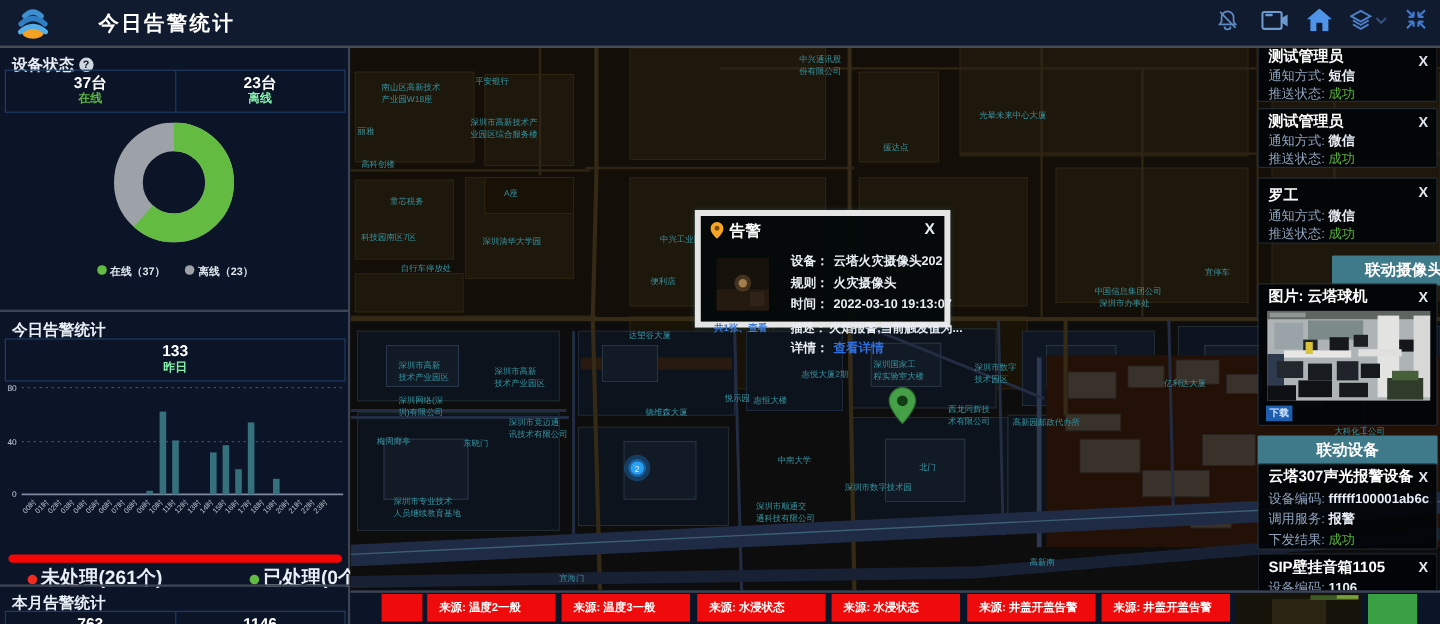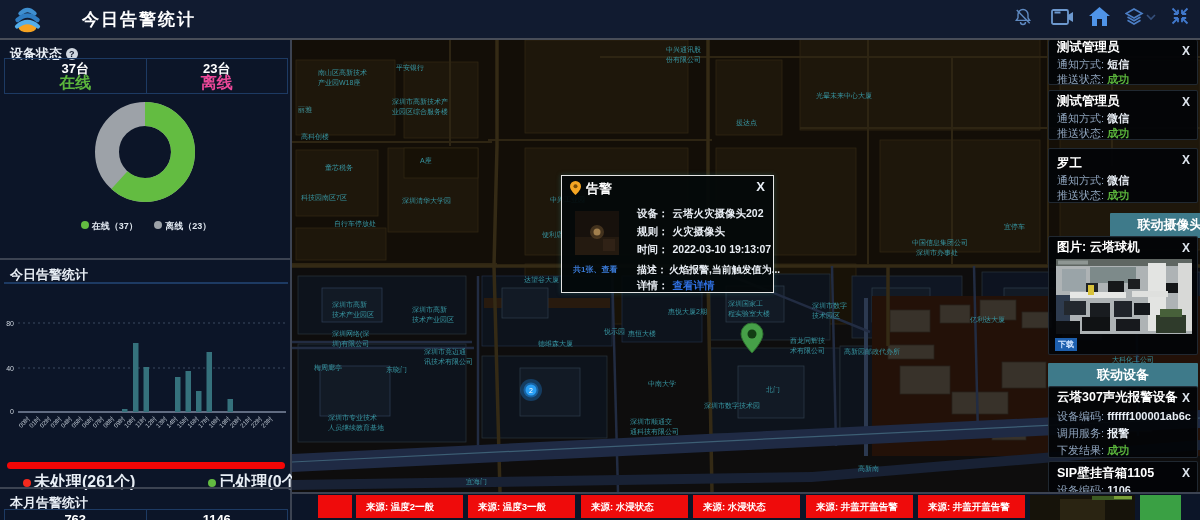--- a/index.html
+++ b/index.html
@@ -7,32 +7,32 @@
   .abs { position:absolute; }
   body { position:relative; }
   .hdr { position:absolute; left:0; top:0; width:1200px; height:40px; background:#111b30; border-bottom:2px solid #484d58; }
   .title { position:absolute; left:82px; top:8px; color:#fff; font-size:17px; font-weight:bold; letter-spacing:2px; }
   .lp { position:absolute; left:0; top:40px; width:292px; height:480px; background:#0c1528; border-right:2px solid #3c4352; }
   .sect-title { color:#e8eef5; font-size:13px; font-weight:bold; }
   .statbox { border:1px solid #1d3a63; display:flex; }
   .statbox .col { flex:1; text-align:center; padding:3px 0 4px; border-right:1px solid #1d3a63; }
   .statbox .col:last-child { border-right:none; }
   .statbox .v { color:#fff; font-size:13px; font-weight:bold; line-height:13px; }
-  .statbox .l { font-size:16px; font-weight:bold; line-height:12px; margin-top:2px; }
+  .statbox .l { font-size:10px; font-weight:bold; line-height:12px; margin-top:2px; }
   .green { color:#5bb53c; }
-  .orange { color:#ec4899; }
+  .orange { color:#86efac; }
   .white { color:#e8eef5; }
   .divider { position:absolute; left:0; width:292px; height:2px; background:#3c4352; }
   .map { position:absolute; left:292px; top:40px; width:908px; height:452px; background:#140f08; overflow:hidden; }
   .card { position:absolute; background:rgba(2,4,8,0.93); border:1px solid rgba(90,110,130,0.35); border-radius:2px; padding:2px 8px 0; color:#fff; overflow:hidden; }
   .card .x { position:absolute; right:7px; top:4px; color:#dfe6ee; font-size:12px; font-weight:bold; }
   .card .t { font-size:12.5px; font-weight:bold; line-height:15px; margin:1px 0 2px; }
   .card .row { font-size:11px; line-height:15px; margin:0; color:#8fa4bd; white-space:nowrap; }
   .card .row b { color:#e8eef5; font-weight:bold; }
-  .card .row .ok { color:#5bb53c; font-weight:bold; }
+  .card .row .ok { color:#5bb53c; font-weight:normal; }
   .tealbtn { background:#3e7a8a; color:#fff; font-size:13px; font-weight:bold; text-align:center; padding:3px 0 4px; margin-bottom:7px; border-radius:1px; }
   .bbar { position:absolute; left:292px; top:492px; width:908px; height:28px; background:#0c1528; border-top:2px solid #3c4352; }
   .rbox { position:absolute; top:495px; height:23px; background:#ef0b0b; color:#fff; font-size:9.5px; font-weight:bold; line-height:23px; padding-left:10px; }
 </style>
 </head>
 <body>
 
 <div class="hdr"></div>
 
 <svg class="abs" style="left:13px; top:3px;" width="29" height="30" viewBox="0 0 29 30">
@@ -99,20 +99,24 @@
 <div class="abs" style="left:0px; top:220px; width:292px; text-align:center; font-size:9px; color:#dfe6ee; font-weight:bold;">
   <span style="display:inline-block;width:8px;height:8px;border-radius:50%;background:#63bc41;margin-right:3px;"></span>在线（37）
   <span style="display:inline-block;width:8px;height:8px;border-radius:50%;background:#9da2a8;margin:0 3px 0 14px;"></span>离线（23）
 </div>
 
 <div class="divider" style="top:258px;"></div>
 
 <div class="abs sect-title" style="left:10px; top:266px;">今日告警统计</div>
 
 <div class="abs statbox" style="left:4px; top:282px; width:284px;">
+  <div class="col">
+      <div class="v">133</div>
+      <div class="l orange">昨日</div>
+    </div>
 </div>
 
 <svg class="abs" style="left:0px; top:315px;" width="292" height="130" viewBox="0 0 292 130">
   <text x="14" y="11" fill="#cfd6df" font-size="7" text-anchor="end">80</text>
   <text x="14" y="56" fill="#cfd6df" font-size="7" text-anchor="end">40</text>
   <text x="14" y="99" fill="#cfd6df" font-size="7" text-anchor="end">0</text>
   <line x1="18" y1="8" x2="286" y2="8" stroke="#3a4a60" stroke-width="1" stroke-dasharray="2 3"></line>
   <line x1="18" y1="53" x2="286" y2="53" stroke="#3a4a60" stroke-width="1" stroke-dasharray="2 3"></line>
   <line x1="18" y1="97" x2="286" y2="97" stroke="#7e8aa0" stroke-width="1.5"></line>
   <g fill="#35717c">
@@ -349,21 +353,21 @@
     <text x="239" y="357" fill="#fff" font-size="7" text-anchor="middle">2</text>
   </g>
 
   <g>
     <path d="M460 287 a11 11 0 0 1 11 11 c0 7.5 -11 19 -11 19 c0 0 -11 -11.5 -11 -19 a11 11 0 0 1 11 -11 z" fill="#46a048" stroke="#2c6e2e" stroke-width="1"></path>
     <circle cx="460" cy="298" r="4.5" fill="#123d14"></circle>
   </g>
 </svg>
 </div>
 
-<div class="abs" style="left:561px; top:175px; width:213px; height:118px; background:rgba(3,9,10,0.93); border:1px solid #e5e5e5; box-shadow:0 0 5px rgba(40,110,110,0.45);">
+<div class="abs" style="left:579px; top:175px; width:213px; height:98px; background:rgba(3,9,10,0.93); border:5px solid #e5e5e5; box-shadow:0 0 5px rgba(40,110,110,0.45);">
 
   <svg class="abs" style="left:8px; top:5px;" width="11" height="14" viewBox="0 0 11 14">
     <path d="M5.5 0 a5.5 5.5 0 0 1 5.5 5.5 c0 3.8 -5.5 8.5 -5.5 8.5 c0 0 -5.5 -4.7 -5.5 -8.5 a5.5 5.5 0 0 1 5.5 -5.5 z" fill="#f6a623"></path>
     <circle cx="5.5" cy="5.2" r="2" fill="#7a4d08"></circle>
   </svg>
 
   <div class="abs" style="left:24px; top:4px; color:#fff; font-size:13px; font-weight:bold;">告警</div>
 
   <div class="abs" style="right:8px; top:3px; color:#e8eef5; font-size:13px; font-weight:bold;">X</div>
 

